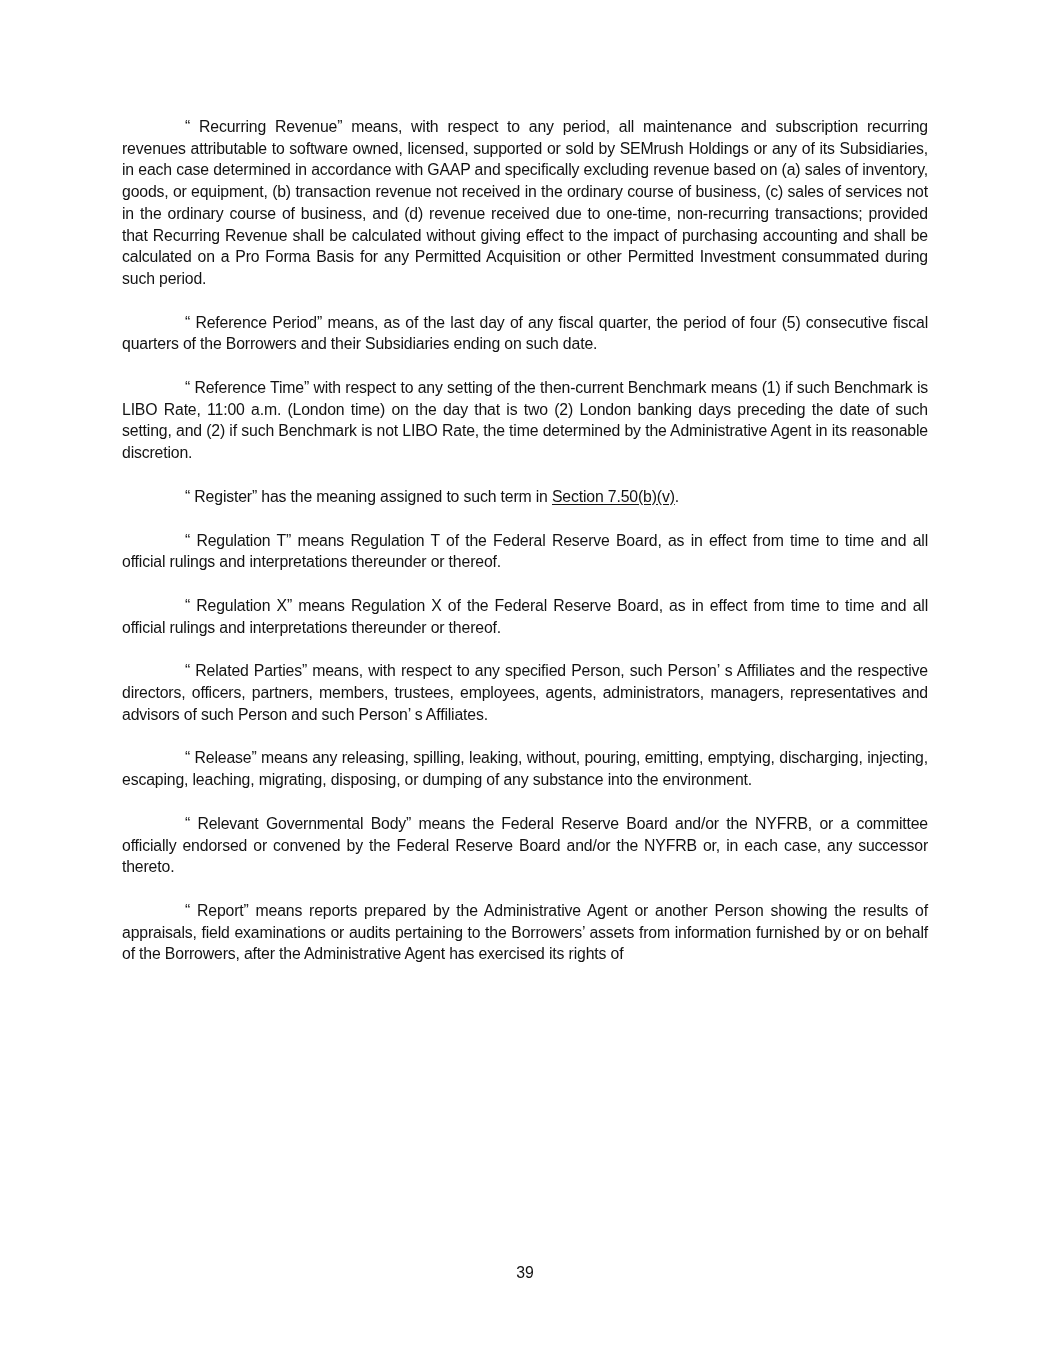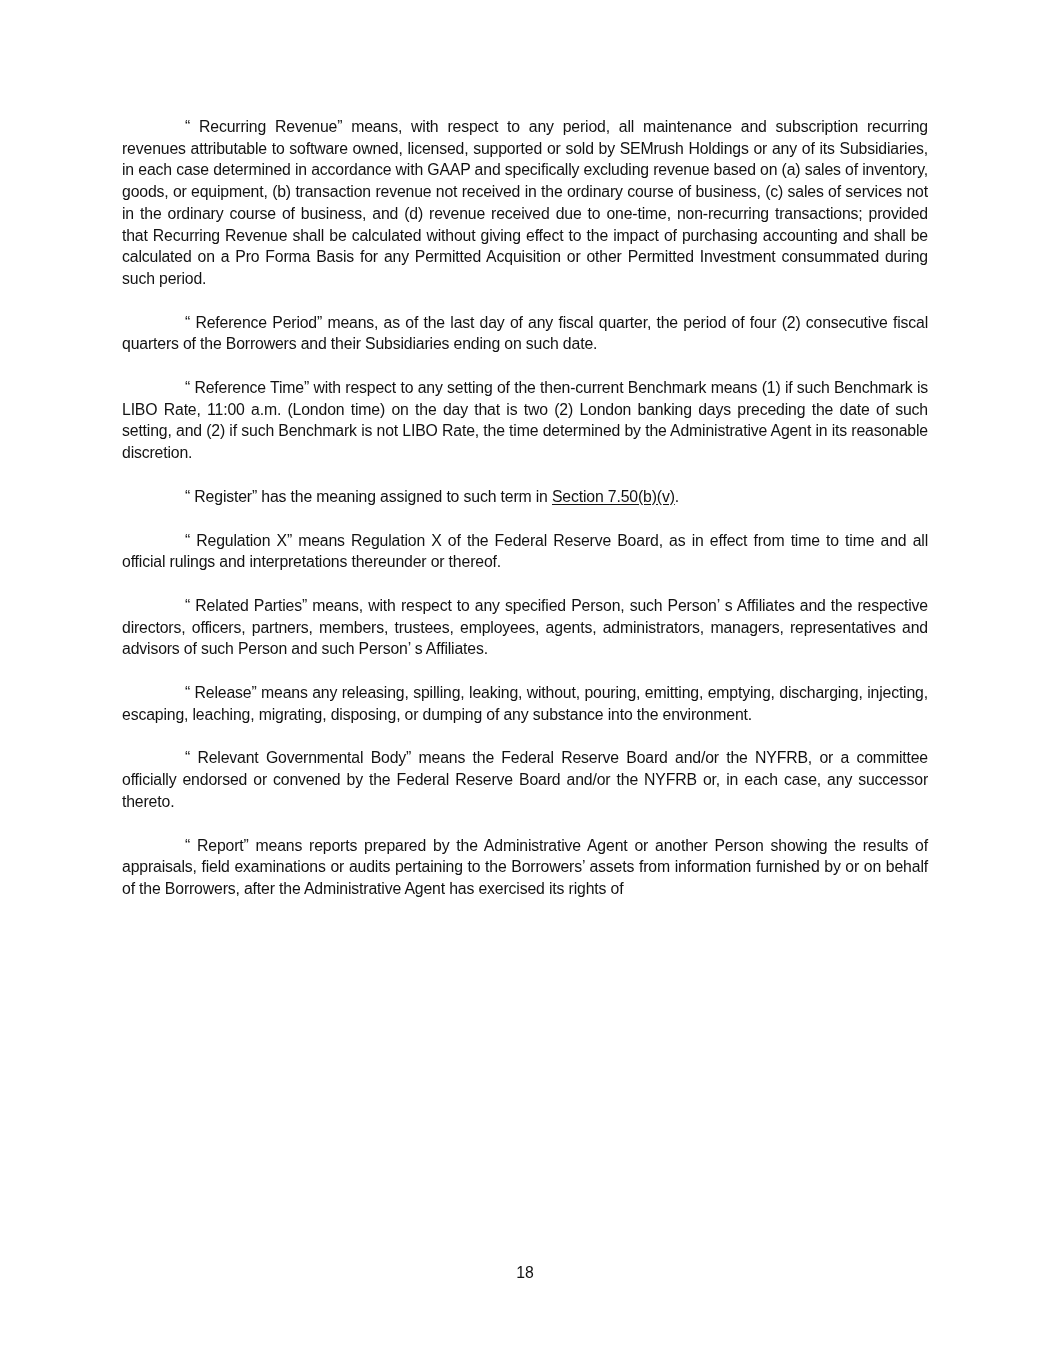--- a/index.html
+++ b/index.html
@@ -44,23 +44,24 @@
     font-size: 15.8px;
     color: #121212;
   }
 </style>
 </head>
 <body>
 
 <div class="page">
   <div class="doc-body" id="doc-body">
       <p class="para"><span>“ Recurring Revenue” means, with respect to any period, all maintenance and subscription recurring revenues attributable to software owned, licensed, supported or sold by SEMrush Holdings or any of its Subsidiaries, in each case determined in accordance with GAAP and specifically excluding revenue based on (a) sales of inventory, goods, or equipment, (b) transaction revenue not received in the ordinary course of business, (c) sales of services not in the ordinary course of business, and (d) revenue received due to one-time, non-recurring transactions; provided that Recurring Revenue shall be calculated without giving effect to the impact of purchasing accounting and shall be calculated on a Pro Forma Basis for any Permitted Acquisition or other Permitted Investment consummated during such period.</span></p>
-      <p class="para"><span>“ Reference Period” means, as of the last day of any fiscal quarter, the period of four (2) consecutive fiscal quarters of the Borrowers and their Subsidiaries ending on such date.</span></p>
+      <p class="para"><span>“ Reference Period” means, as of the last day of any fiscal quarter, the period of four (5) consecutive fiscal quarters of the Borrowers and their Subsidiaries ending on such date.</span></p>
       <p class="para"><span>“ Reference Time” with respect to any setting of the then-current Benchmark means (1) if such Benchmark is LIBO Rate, 11:00 a.m. (London time) on the day that is two (2) London banking days preceding the date of such setting, and (2) if such Benchmark is not LIBO Rate, the time determined by the Administrative Agent in its reasonable discretion.</span></p>
       <p class="para"><span>“ Register” has the meaning assigned to such term in </span><span class="u">Section 7.50(b)(v)</span><span>.</span></p>
+      <p class="para"><span>“ Regulation T” means Regulation T of the Federal Reserve Board, as in effect from time to time and all official rulings and interpretations thereunder or thereof.</span></p>
       <p class="para"><span>“ Regulation X” means Regulation X of the Federal Reserve Board, as in effect from time to time and all official rulings and interpretations thereunder or thereof.</span></p>
       <p class="para"><span>“ Related Parties” means, with respect to any specified Person, such Person’ s Affiliates and the respective directors, officers, partners, members, trustees, employees, agents, administrators, managers, representatives and advisors of such Person and such Person’ s Affiliates.</span></p>
       <p class="para"><span>“ Release” means any releasing, spilling, leaking, without, pouring, emitting, emptying, discharging, injecting, escaping, leaching, migrating, disposing, or dumping of any substance into the environment.</span></p>
       <p class="para"><span>“ Relevant Governmental Body” means the Federal Reserve Board and/or the NYFRB, or a committee officially endorsed or convened by the Federal Reserve Board and/or the NYFRB or, in each case, any successor thereto.</span></p>
       <p class="para"><span>“ Report” means reports prepared by the Administrative Agent or another Person showing the results of appraisals, field examinations or audits pertaining to the Borrowers’ assets from information furnished by or on behalf of the Borrowers, after the Administrative Agent has exercised its rights of</span></p>
     </div>
-  <div class="page-number">18</div>
+  <div class="page-number">39</div>
 </div>
 
 </body></html>

